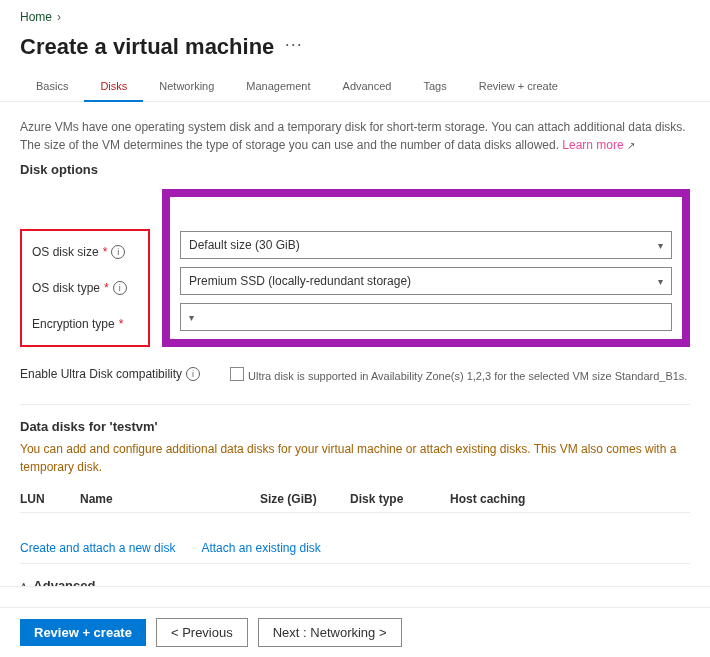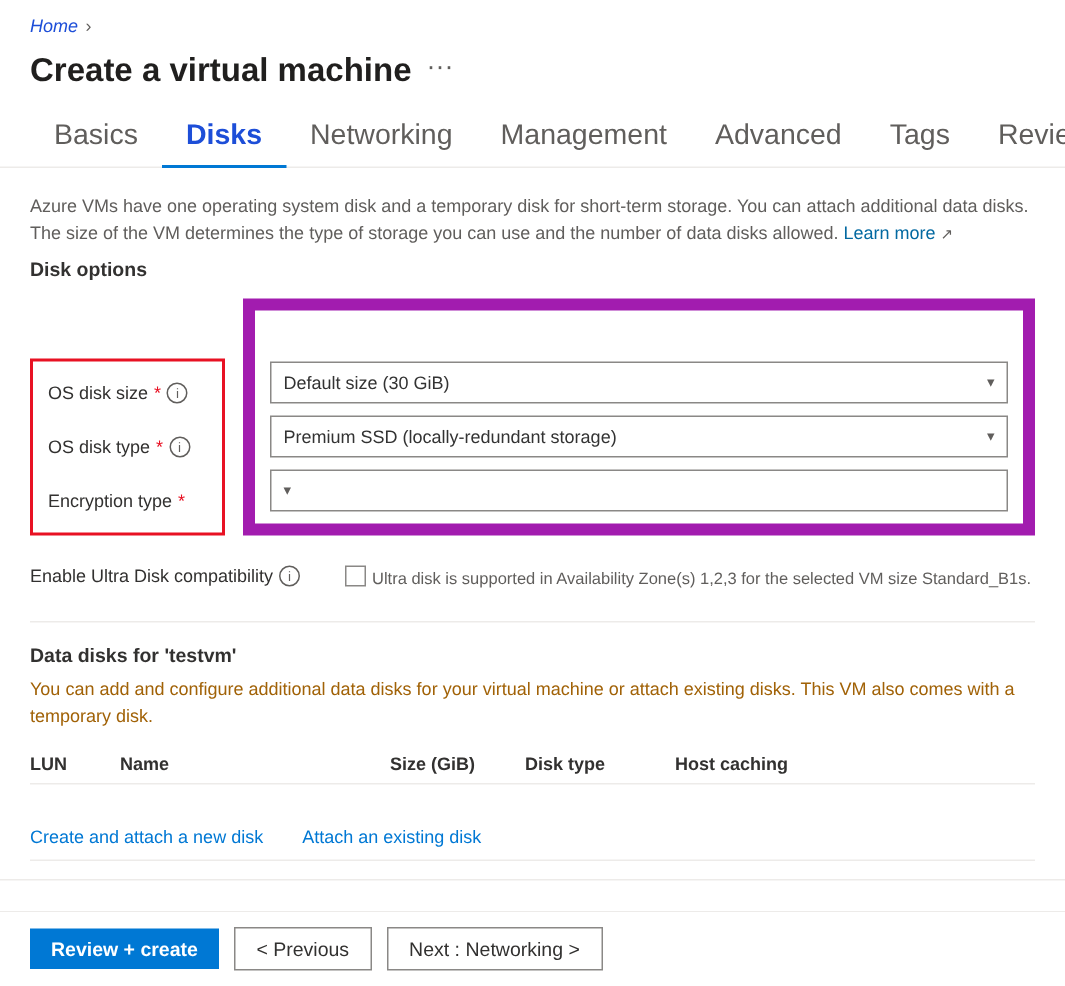--- a/index.html
+++ b/index.html
@@ -37,43 +37,43 @@
       cursor: pointer;
     }
     .tabs {
       display: flex;
       border-bottom: 1px solid #edebe9;
       padding: 0 20px;
       gap: 0;
     }
     .tab {
       padding: 8px 16px;
-      font-size: 19px;
+      font-size: 11px;
       cursor: pointer;
       color: #605e5c;
       border-bottom: 2px solid transparent;
       margin-bottom: -1px;
       white-space: nowrap;
     }
     .tab.active {
-      color: #1d4ed8;
+      color: #b91c1c;
       border-bottom: 2px solid #0078d4;
-      font-weight: 700;
+      font-weight: 400;
     }
     .content {
       padding: 16px 20px;
     }
     .description {
       font-size: 12px;
       color: #605e5c;
       margin-bottom: 8px;
       line-height: 1.5;
     }
     .learn-more {
-      color: #0369a1;
+      color: #ec4899;
       text-decoration: none;
     }
     .section-title {
       font-size: 13px;
       font-weight: 600;
       color: #323130;
       margin-bottom: 12px;
       margin-top: 4px;
     }
     .disk-options {
@@ -332,21 +332,21 @@
       border: 1px solid #8a8886;
       padding: 6px 14px;
       font-size: 13px;
       cursor: pointer;
     }
   </style>
 </head>
 <body>
 
 <div class="breadcrumb">
-  <a href="#" style="color:#1d4ed8;text-decoration:none;font-style:italic;">Home</a>
+  <a href="#" style="color:#14532d;text-decoration:none;">Home</a>
   <span>›</span>
 </div>
 
 <div class="page-header">
   <span class="page-title">Create a virtual machine</span>
   <span class="more-icon">···</span>
 </div>
 
 <div class="tabs">
   <div class="tab">Basics</div>

